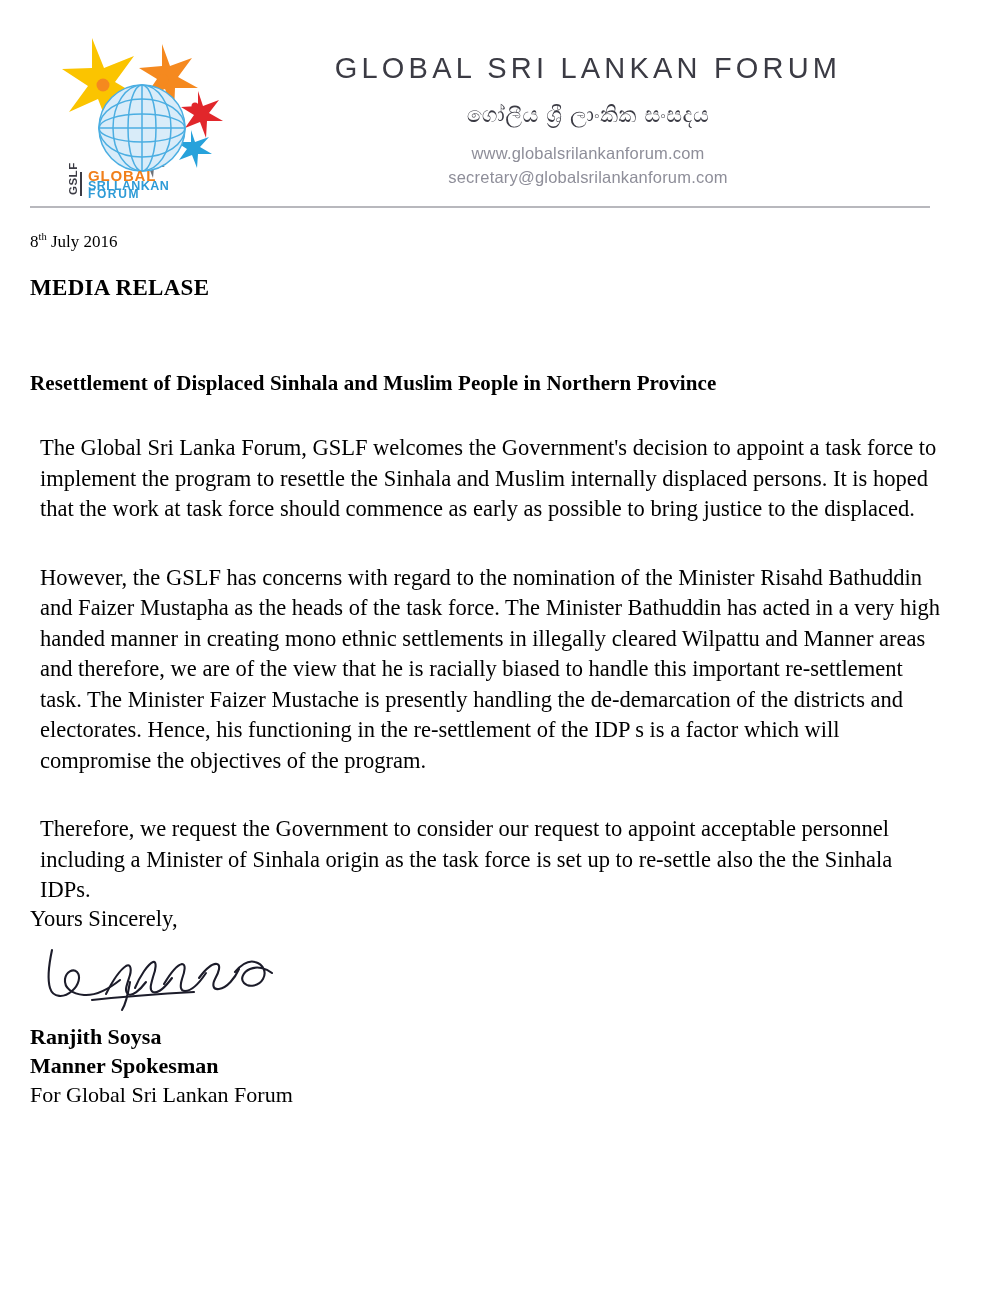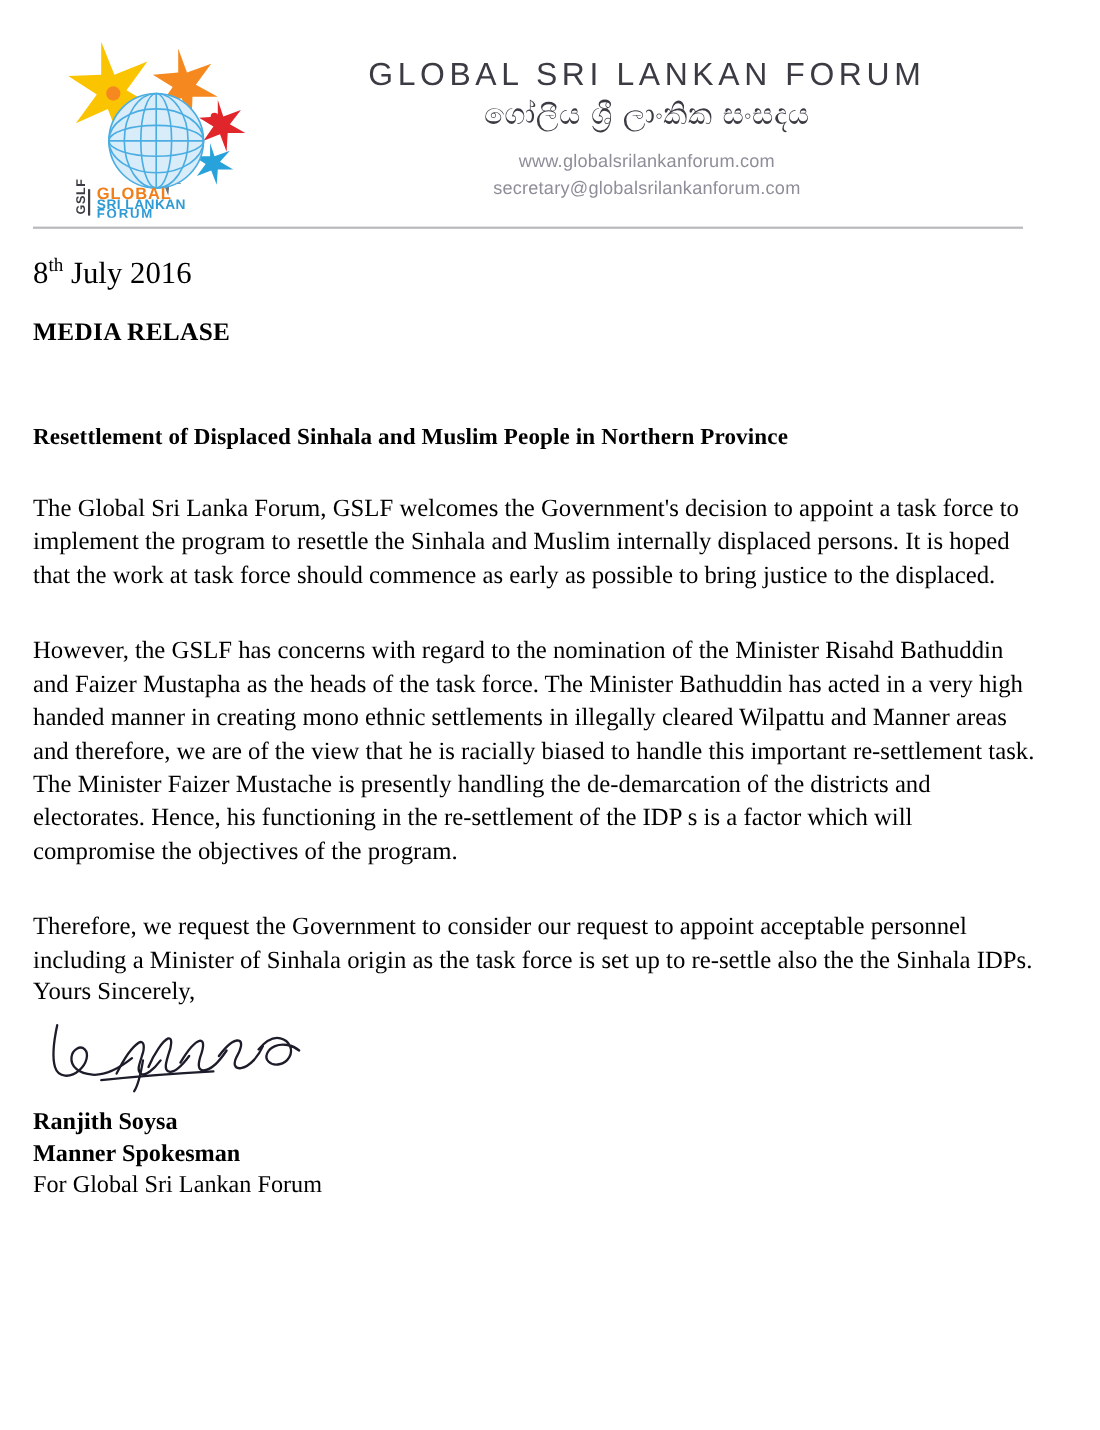--- a/index.html
+++ b/index.html
@@ -42,24 +42,24 @@
     font-family: "Liberation Sans", "DejaVu Sans", sans-serif;
     font-size: 29px;
     letter-spacing: 4.2px;
     color: #3b3b44;
     font-weight: 400;
     line-height: 1.15;
     white-space: nowrap;
   }
   .org-name-si {
     font-family: "DejaVu Sans", "Liberation Sans", sans-serif;
-    font-size: 27px;
+    font-size: 22px;
     color: #3b3b44;
     line-height: 1.35;
-    margin-top: 2px;
+    margin-top: 15px;
     letter-spacing: 0.5px;
   }
   .org-contact {
     font-family: "Liberation Sans", "DejaVu Sans", sans-serif;
     font-size: 16.5px;
     color: #8e8e99;
     line-height: 1.45;
     margin-top: 12px;
     letter-spacing: 0.2px;
     text-align: center;
@@ -76,21 +76,21 @@
 
   
   .letter {
     position: absolute;
     left: 30px;
     top: 232px;
     width: 915px;
   }
 
   .date-line {
-    font-size: 28px;
+    font-size: 17px;
     line-height: 1.2;
   }
   .date-line sup {
     font-size: 0.62em;
     vertical-align: super;
     line-height: 0;
   }
 
   .media-release {
     font-size: 23px;
@@ -104,20 +104,21 @@
     font-weight: bold;
     margin-top: 70px;
     letter-spacing: 0.1px;
   }
 
   .para {
     font-size: 22.5px;
     line-height: 1.355;
     margin-top: 30px;
     text-align: left;
+    margin-left: 10px;
   }
   .para.p1 { margin-top: 37px; }
   .para.p2 { margin-top: 38px; }
   .para.p3 { margin-top: 38px; }
 
   .closing {
     font-size: 22.5px;
   }
 
   .signature {

